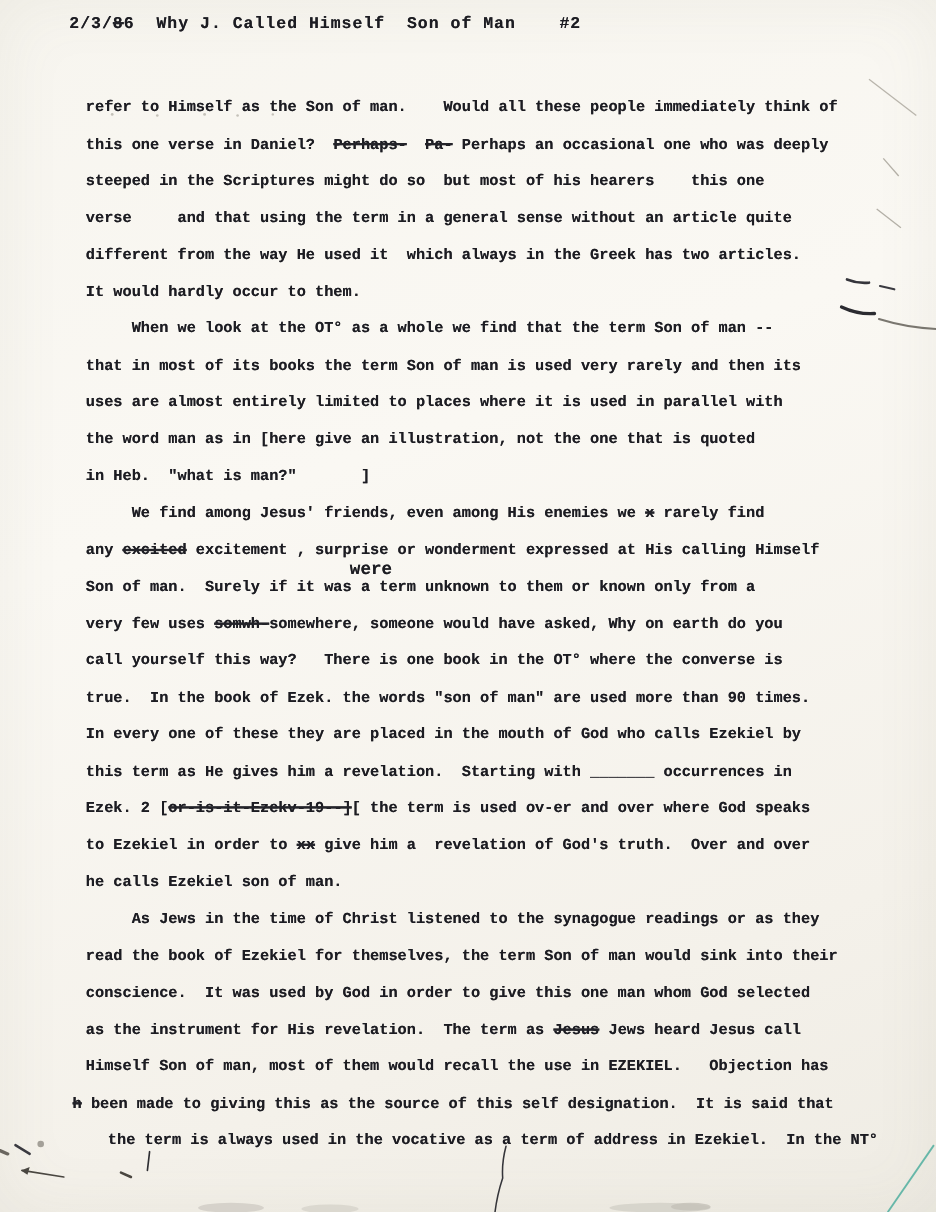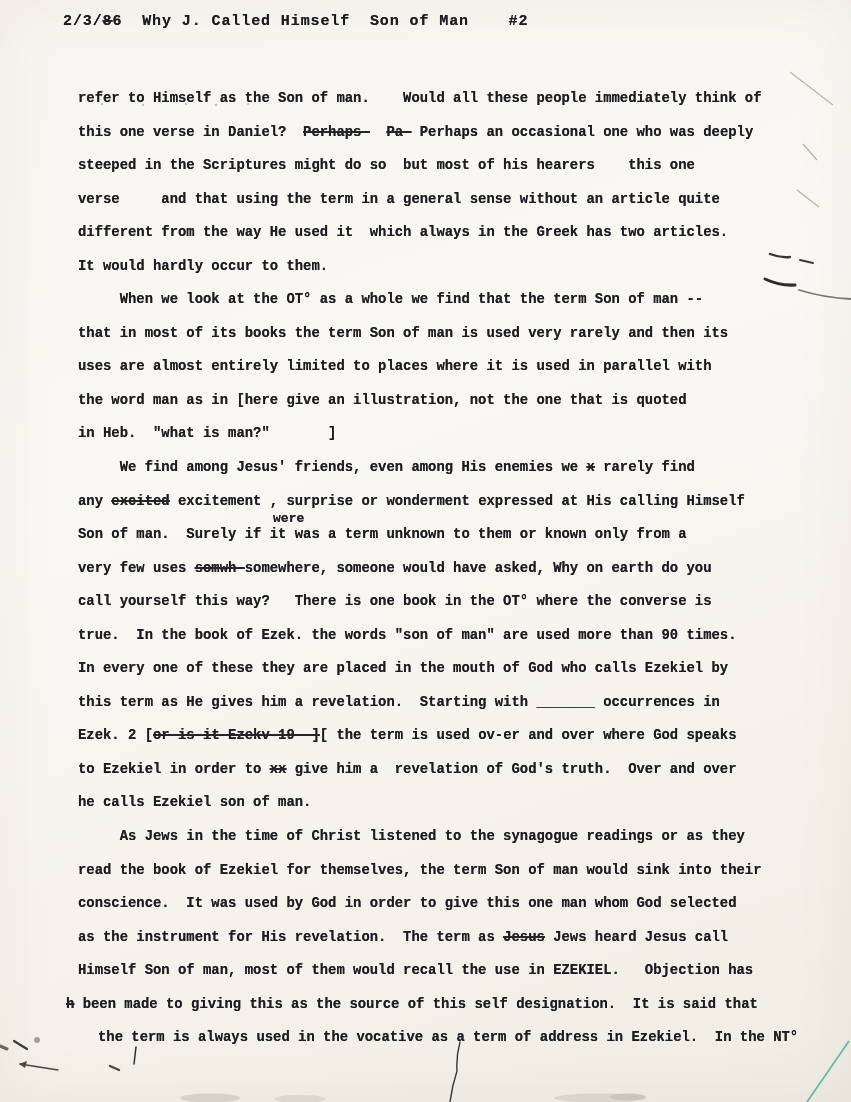--- a/index.html
+++ b/index.html
@@ -27,21 +27,21 @@
   }
   .line{position:relative;height:33.55px;}
   .seg-plain{}
   .seg-strike{
     text-decoration:line-through;
     text-decoration-thickness:2.4px;
     text-decoration-color:#24242a;
   }
   .insert-above{
     position:absolute;top:-16px;
-    font-size:13px;
+    font-size:16px;
   }
   .artifacts{position:absolute;left:0;top:0;pointer-events:none;}
 </style>
 </head>
 <body>
 
 <div class="page">
 
   <div class="page-header typed"><span class="seg-plain">2/3/</span><span class="seg-strike">8</span><span class="seg-plain">6  Why J. Called Himself  Son of Man    #2</span></div>
 

